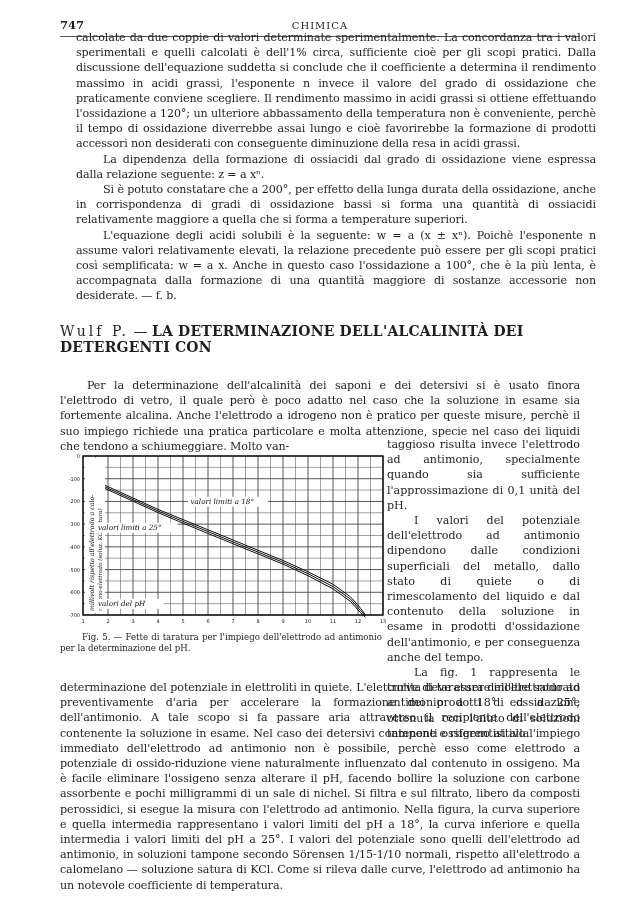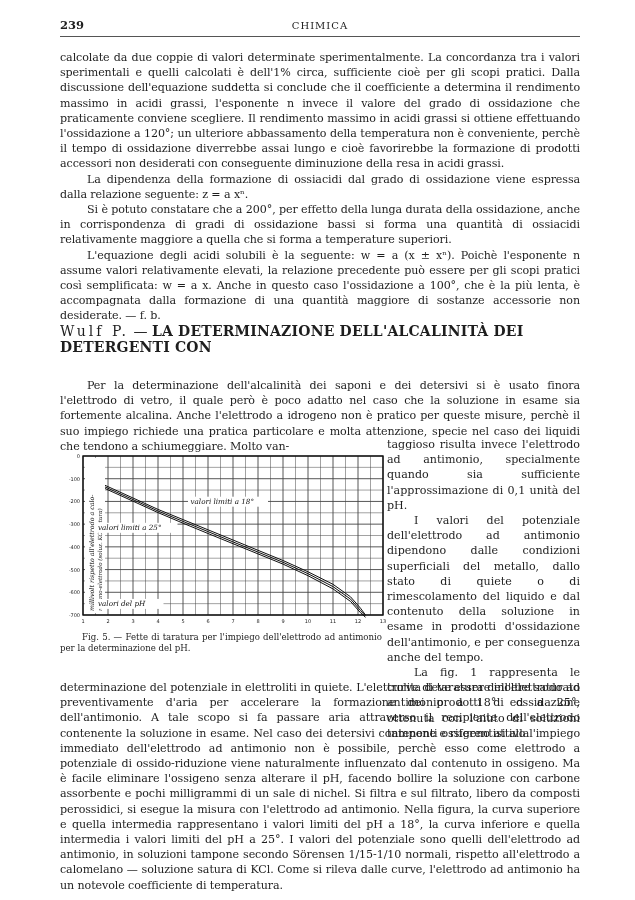--- a/index.html
+++ b/index.html
@@ -24,26 +24,26 @@
   .caption .ind2 { text-indent:22px; }
   .bottom { top:680px; }
   i { font-style:italic; }
 </style>
 </head>
 <body>
 
 <div class="page">
 
   <div class="hdr">
-    <span class="num">239</span>
+    <span class="num">747</span>
     <span class="title">CHIMICA</span>
   </div>
   <div class="rule"></div>
 
-  <div class="txt" style="top:50px;">
+  <div class="txt" style="top:30px;margin-left:16px;">
     <p>calcolate da due coppie di valori determinate sperimentalmente. La concordanza tra i valori sperimentali e quelli calcolati è dell'1% circa, sufficiente cioè per gli scopi pratici. Dalla discussione dell'equazione suddetta si conclude che il coefficiente a determina il rendimento massimo in acidi grassi, l'esponente n invece il valore del grado di ossidazione che praticamente conviene scegliere. Il rendimento massimo in acidi grassi si ottiene effettuando l'ossidazione a 120°; un ulteriore abbassamento della temperatura non è conveniente, perchè il tempo di ossidazione diverrebbe assai lungo e cioè favorirebbe la formazione di prodotti accessori non desiderati con conseguente diminuzione della resa in acidi grassi.</p>
     <p class="ind">La dipendenza della formazione di ossiacidi dal grado di ossidazione viene espressa dalla relazione seguente: z = a xⁿ.</p>
     <p class="ind">Si è potuto constatare che a 200°, per effetto della lunga durata della ossidazione, anche in corrispondenza di gradi di ossidazione bassi si forma una quantità di ossiacidi relativamente maggiore a quella che si forma a temperature superiori.</p>
     <p class="ind">L'equazione degli acidi solubili è la seguente: w = a (x ± xⁿ). Poichè l'esponente n assume valori relativamente elevati, la relazione precedente può essere per gli scopi pratici così semplificata: w = a x. Anche in questo caso l'ossidazione a 100°, che è la più lenta, è accompagnata dalla formazione di una quantità maggiore di sostanze accessorie non desiderate. — f. b.</p>
   </div>
 
   <div class="art-title">
     <span class="author">Wulf P.</span><span> — </span><span class="bold">LA DETERMINAZIONE DELL'ALCALINITÀ DEI DETERGENTI CON</span>
   </div>
 

